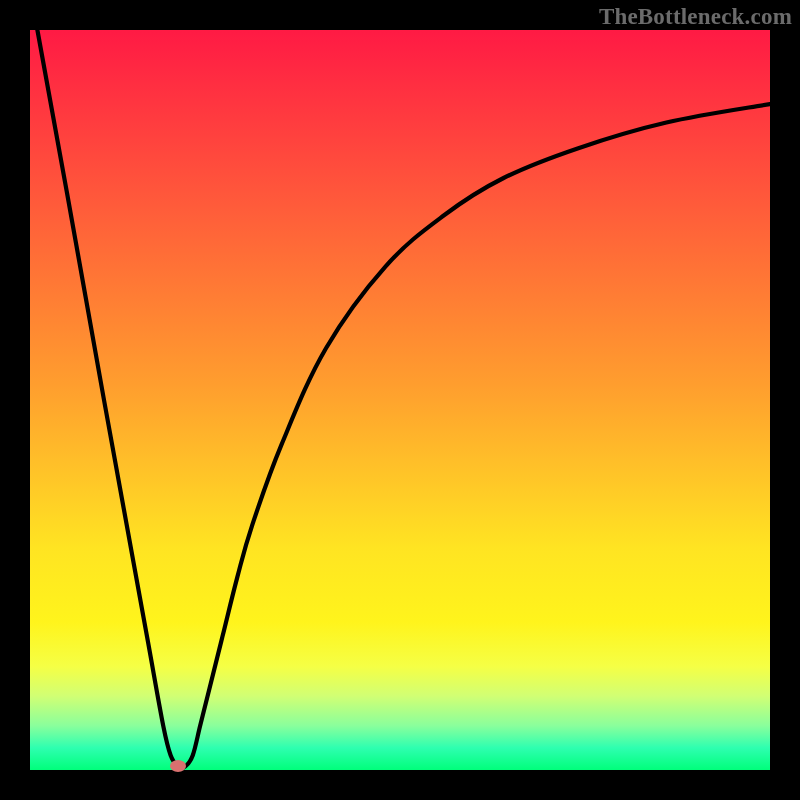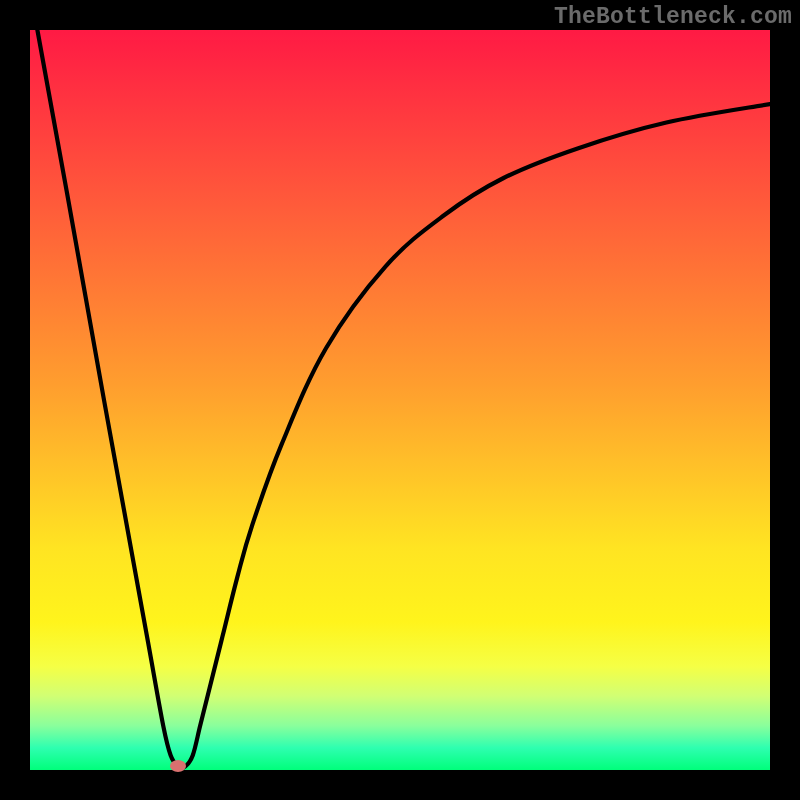--- a/index.html
+++ b/index.html
@@ -36,21 +36,21 @@
       #d1ff74 90%,
       #8aff9c 94%,
       #2effb0 97%,
       #00ff7b 100%
     );
   }
   .watermark {
     position: absolute;
     top: 4px;
     right: 8px;
-    font-family: Liberation Mono, monospace;
+    font-family: Liberation Serif, serif;
     font-size: 23px;
     font-weight: 600;
     color: #6b6b6b;
     letter-spacing: 0.2px;
     user-select: none;
   }
   .curve {
     position: absolute;
     left: 30px;
     top: 30px;

